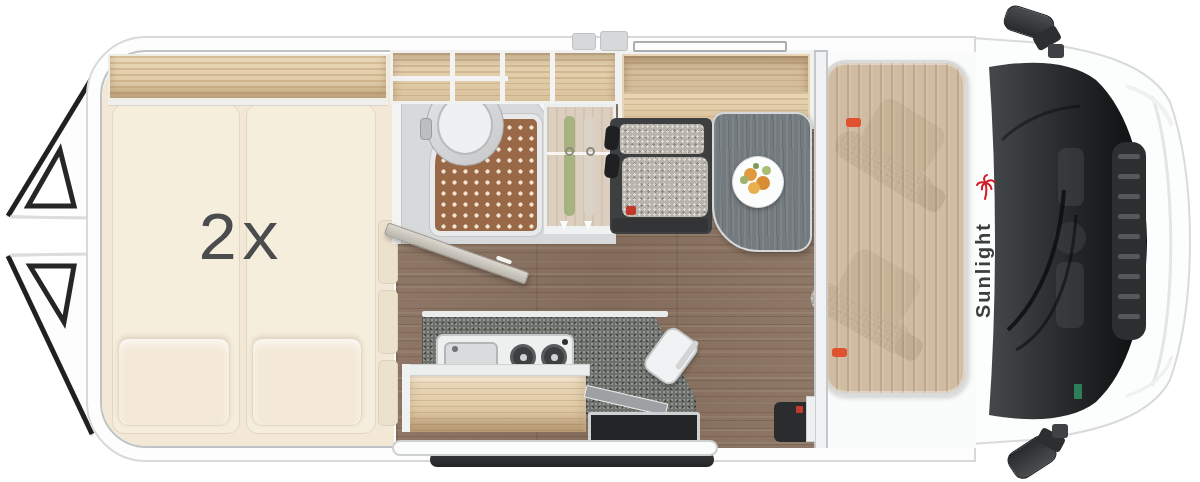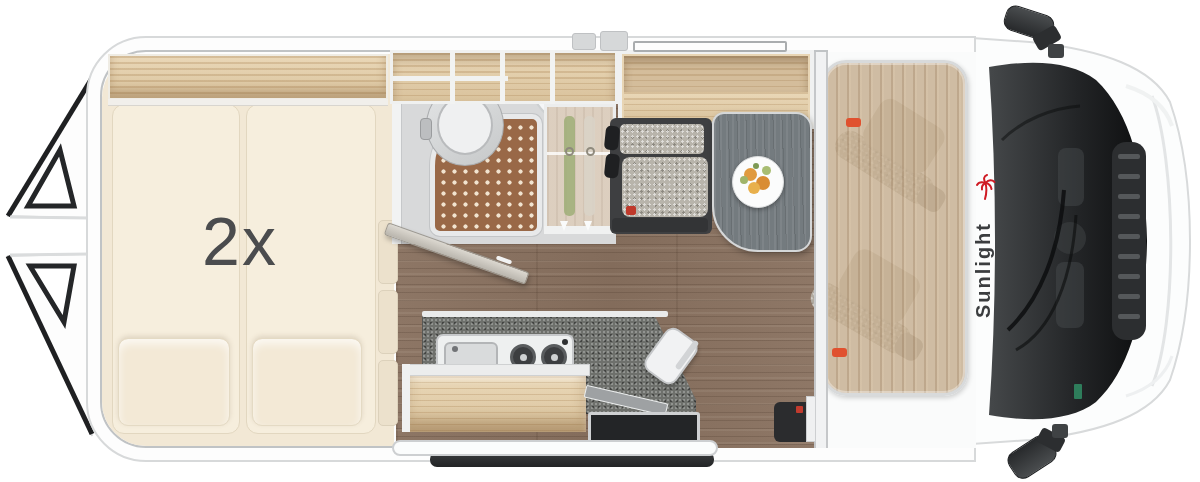--- a/index.html
+++ b/index.html
@@ -103,21 +103,21 @@
 
   <div class="abs floorwood" style="left:396px;top:52px;width:432px;height:396px;"></div>
 
   <div class="abs" style="left:102px;top:54px;width:292px;height:392px;background:#f2e8d5;border-radius:44px 0 0 44px;"></div>
   <div class="abs" style="left:112px;top:104px;width:128px;height:330px;background:#f6eedd;border:1px solid #e2d7c0;border-radius:12px;"></div>
   <div class="abs" style="left:246px;top:104px;width:130px;height:330px;background:#f6eedd;border:1px solid #e2d7c0;border-radius:12px;"></div>
   <div class="abs" style="left:118px;top:338px;width:112px;height:88px;background:#f3e9d6;border:1px solid #e4dac4;border-radius:10px;
               box-shadow:inset 0 5px 8px rgba(255,255,255,.7), 0 -2px 5px rgba(120,100,70,.18);"></div>
   <div class="abs" style="left:252px;top:338px;width:110px;height:88px;background:#f3e9d6;border:1px solid #e4dac4;border-radius:10px;
               box-shadow:inset 0 5px 8px rgba(255,255,255,.7), 0 -2px 5px rgba(120,100,70,.18);"></div>
-  <div class="abs bedlabel" style="left:165px;top:196px;width:150px;height:90px;line-height:90px;">2x</div>
+  <div class="abs bedlabel" style="left:165px;top:196px;width:150px;height:90px;line-height:90px;font-family:Liberation Mono, monospace;">2x</div>
 
   <div class="abs oakh" style="left:108px;top:54px;width:280px;height:46px;border:2px solid #efece4;
               box-shadow:inset 0 -8px 10px rgba(110,75,35,.28);"></div>
   <div class="abs" style="left:108px;top:99px;width:280px;height:7px;background:#f1efeb;border-bottom:1px solid #d8d5cf;"></div>
 
   <div class="abs" style="left:378px;top:220px;width:20px;height:64px;background:#ece1cc;border:1px solid #dcd1bb;border-radius:5px;"></div>
   <div class="abs" style="left:378px;top:290px;width:20px;height:64px;background:#ece1cc;border:1px solid #dcd1bb;border-radius:5px;"></div>
   <div class="abs" style="left:378px;top:360px;width:20px;height:66px;background:#ece1cc;border:1px solid #dcd1bb;border-radius:5px;"></div>
 
   <div class="abs" style="left:394px;top:52px;width:222px;height:192px;background:#d8d9da;"></div>

